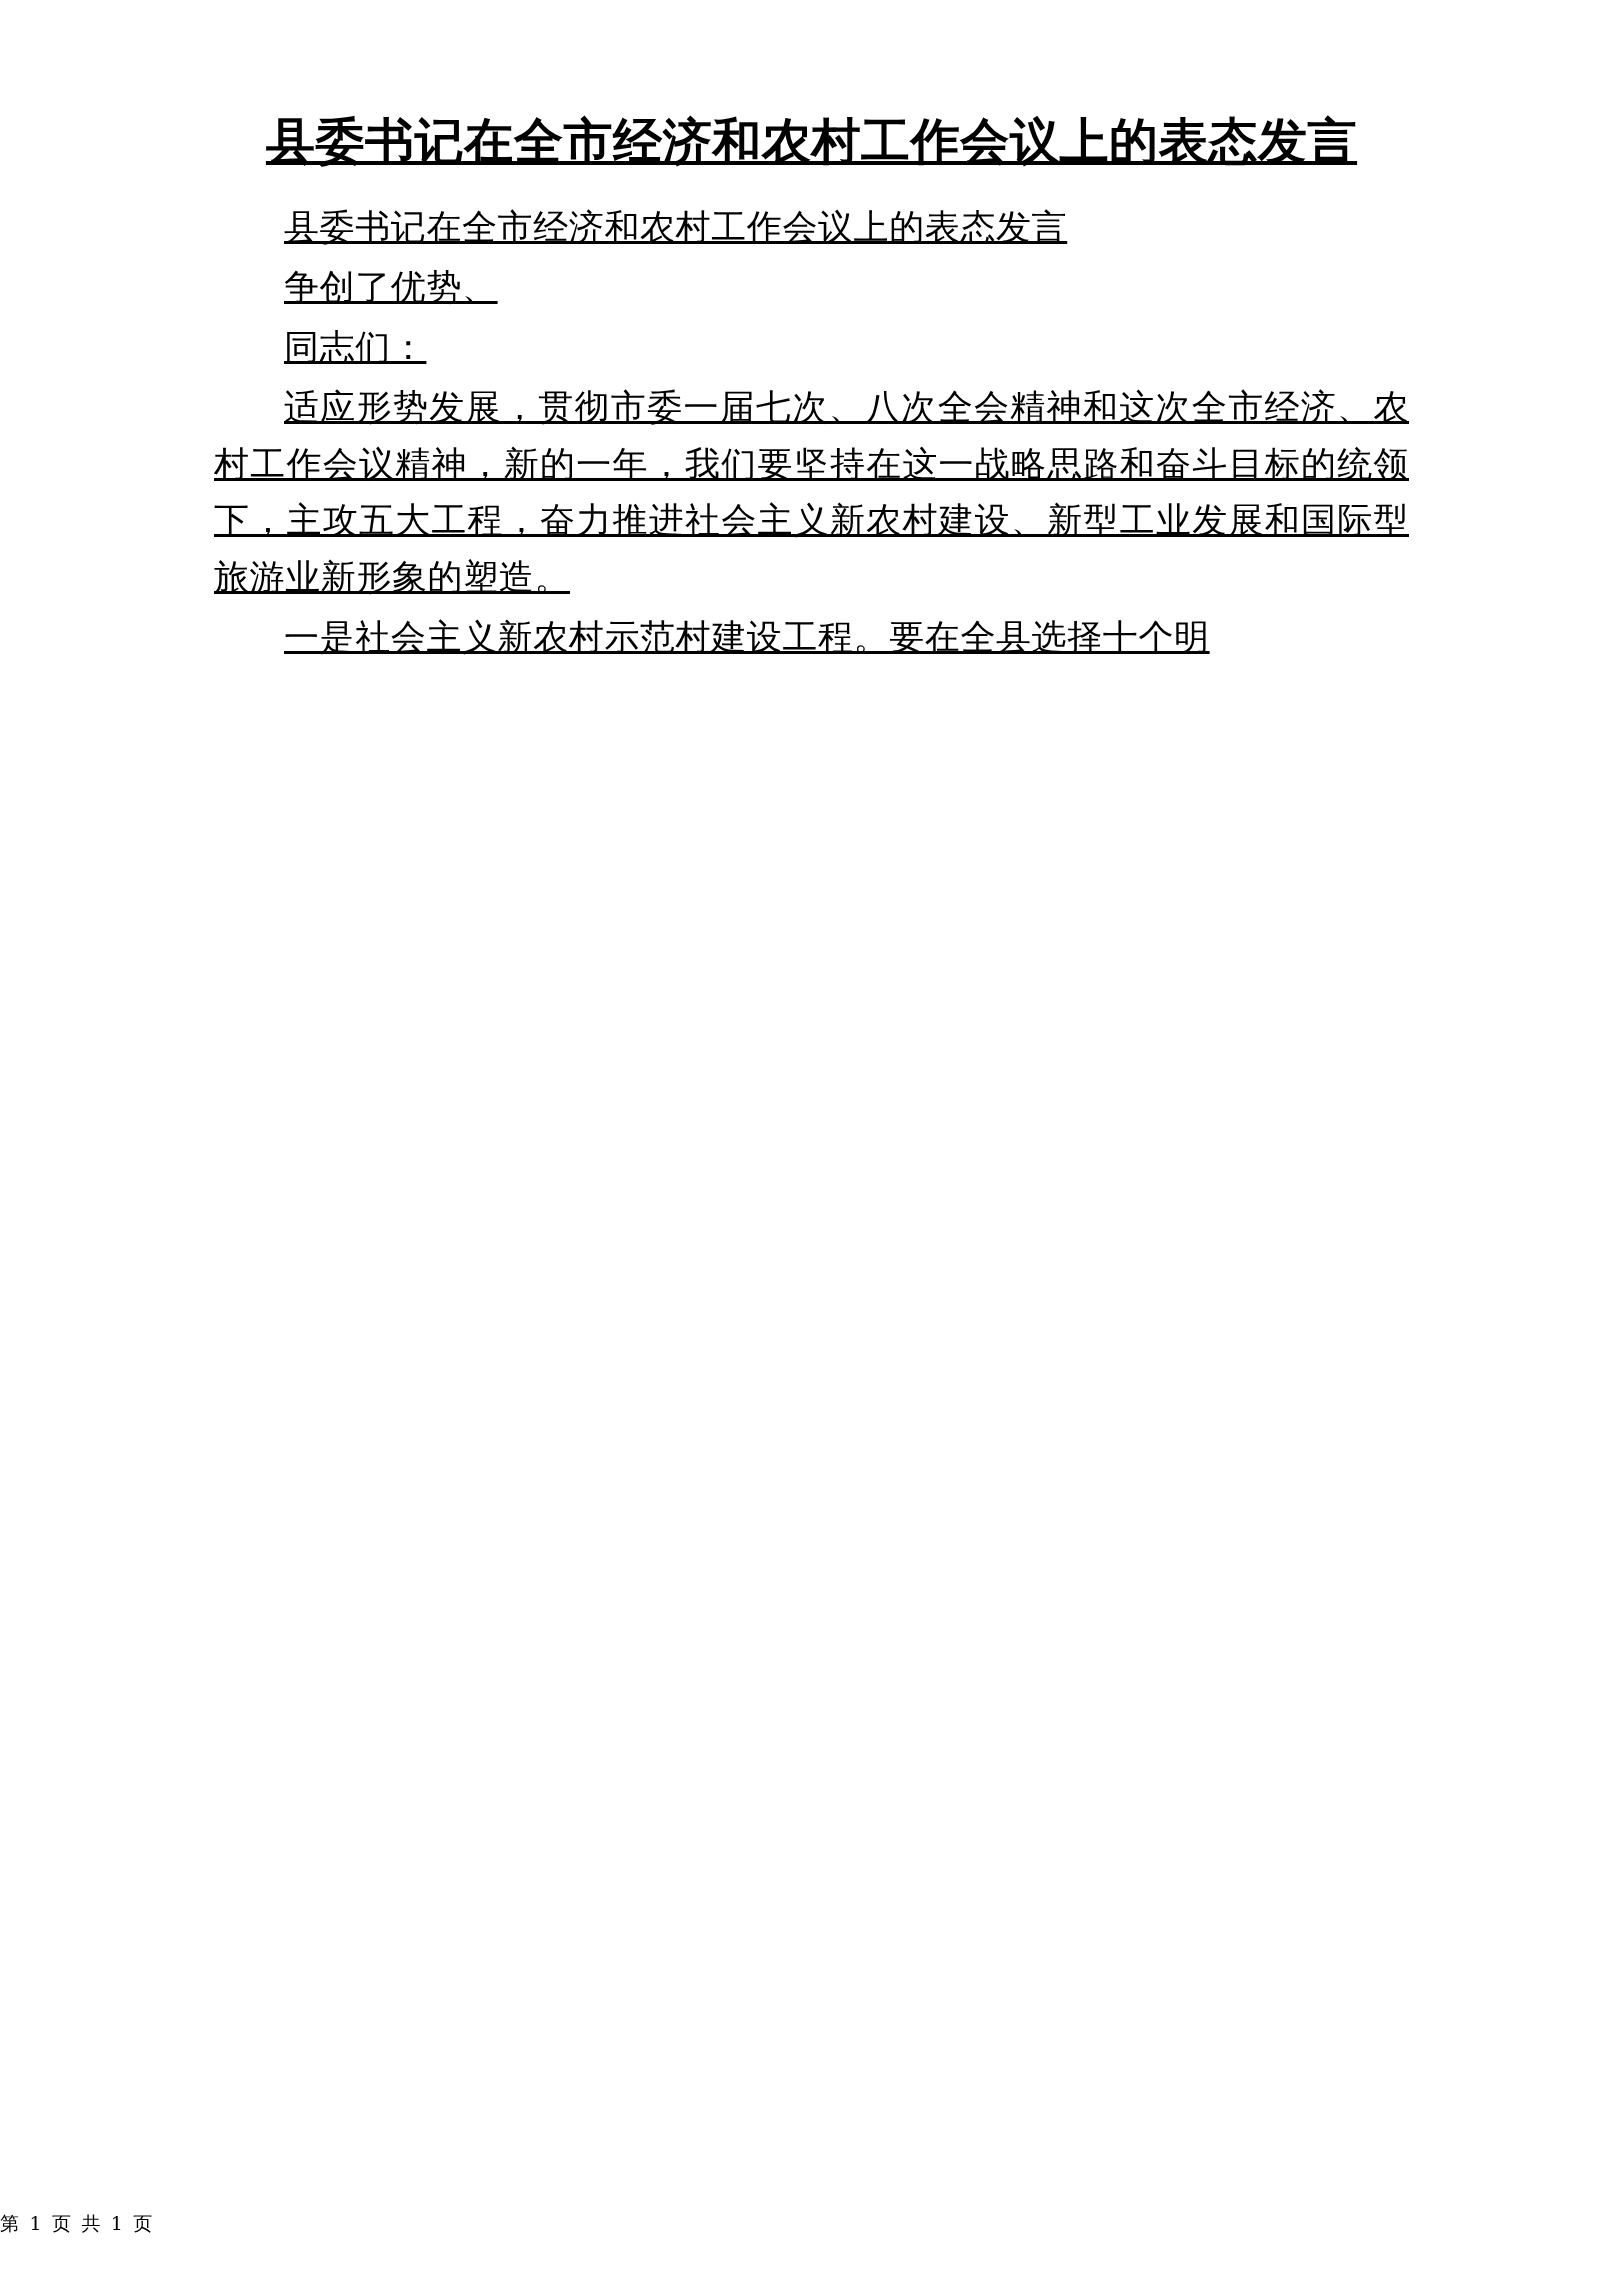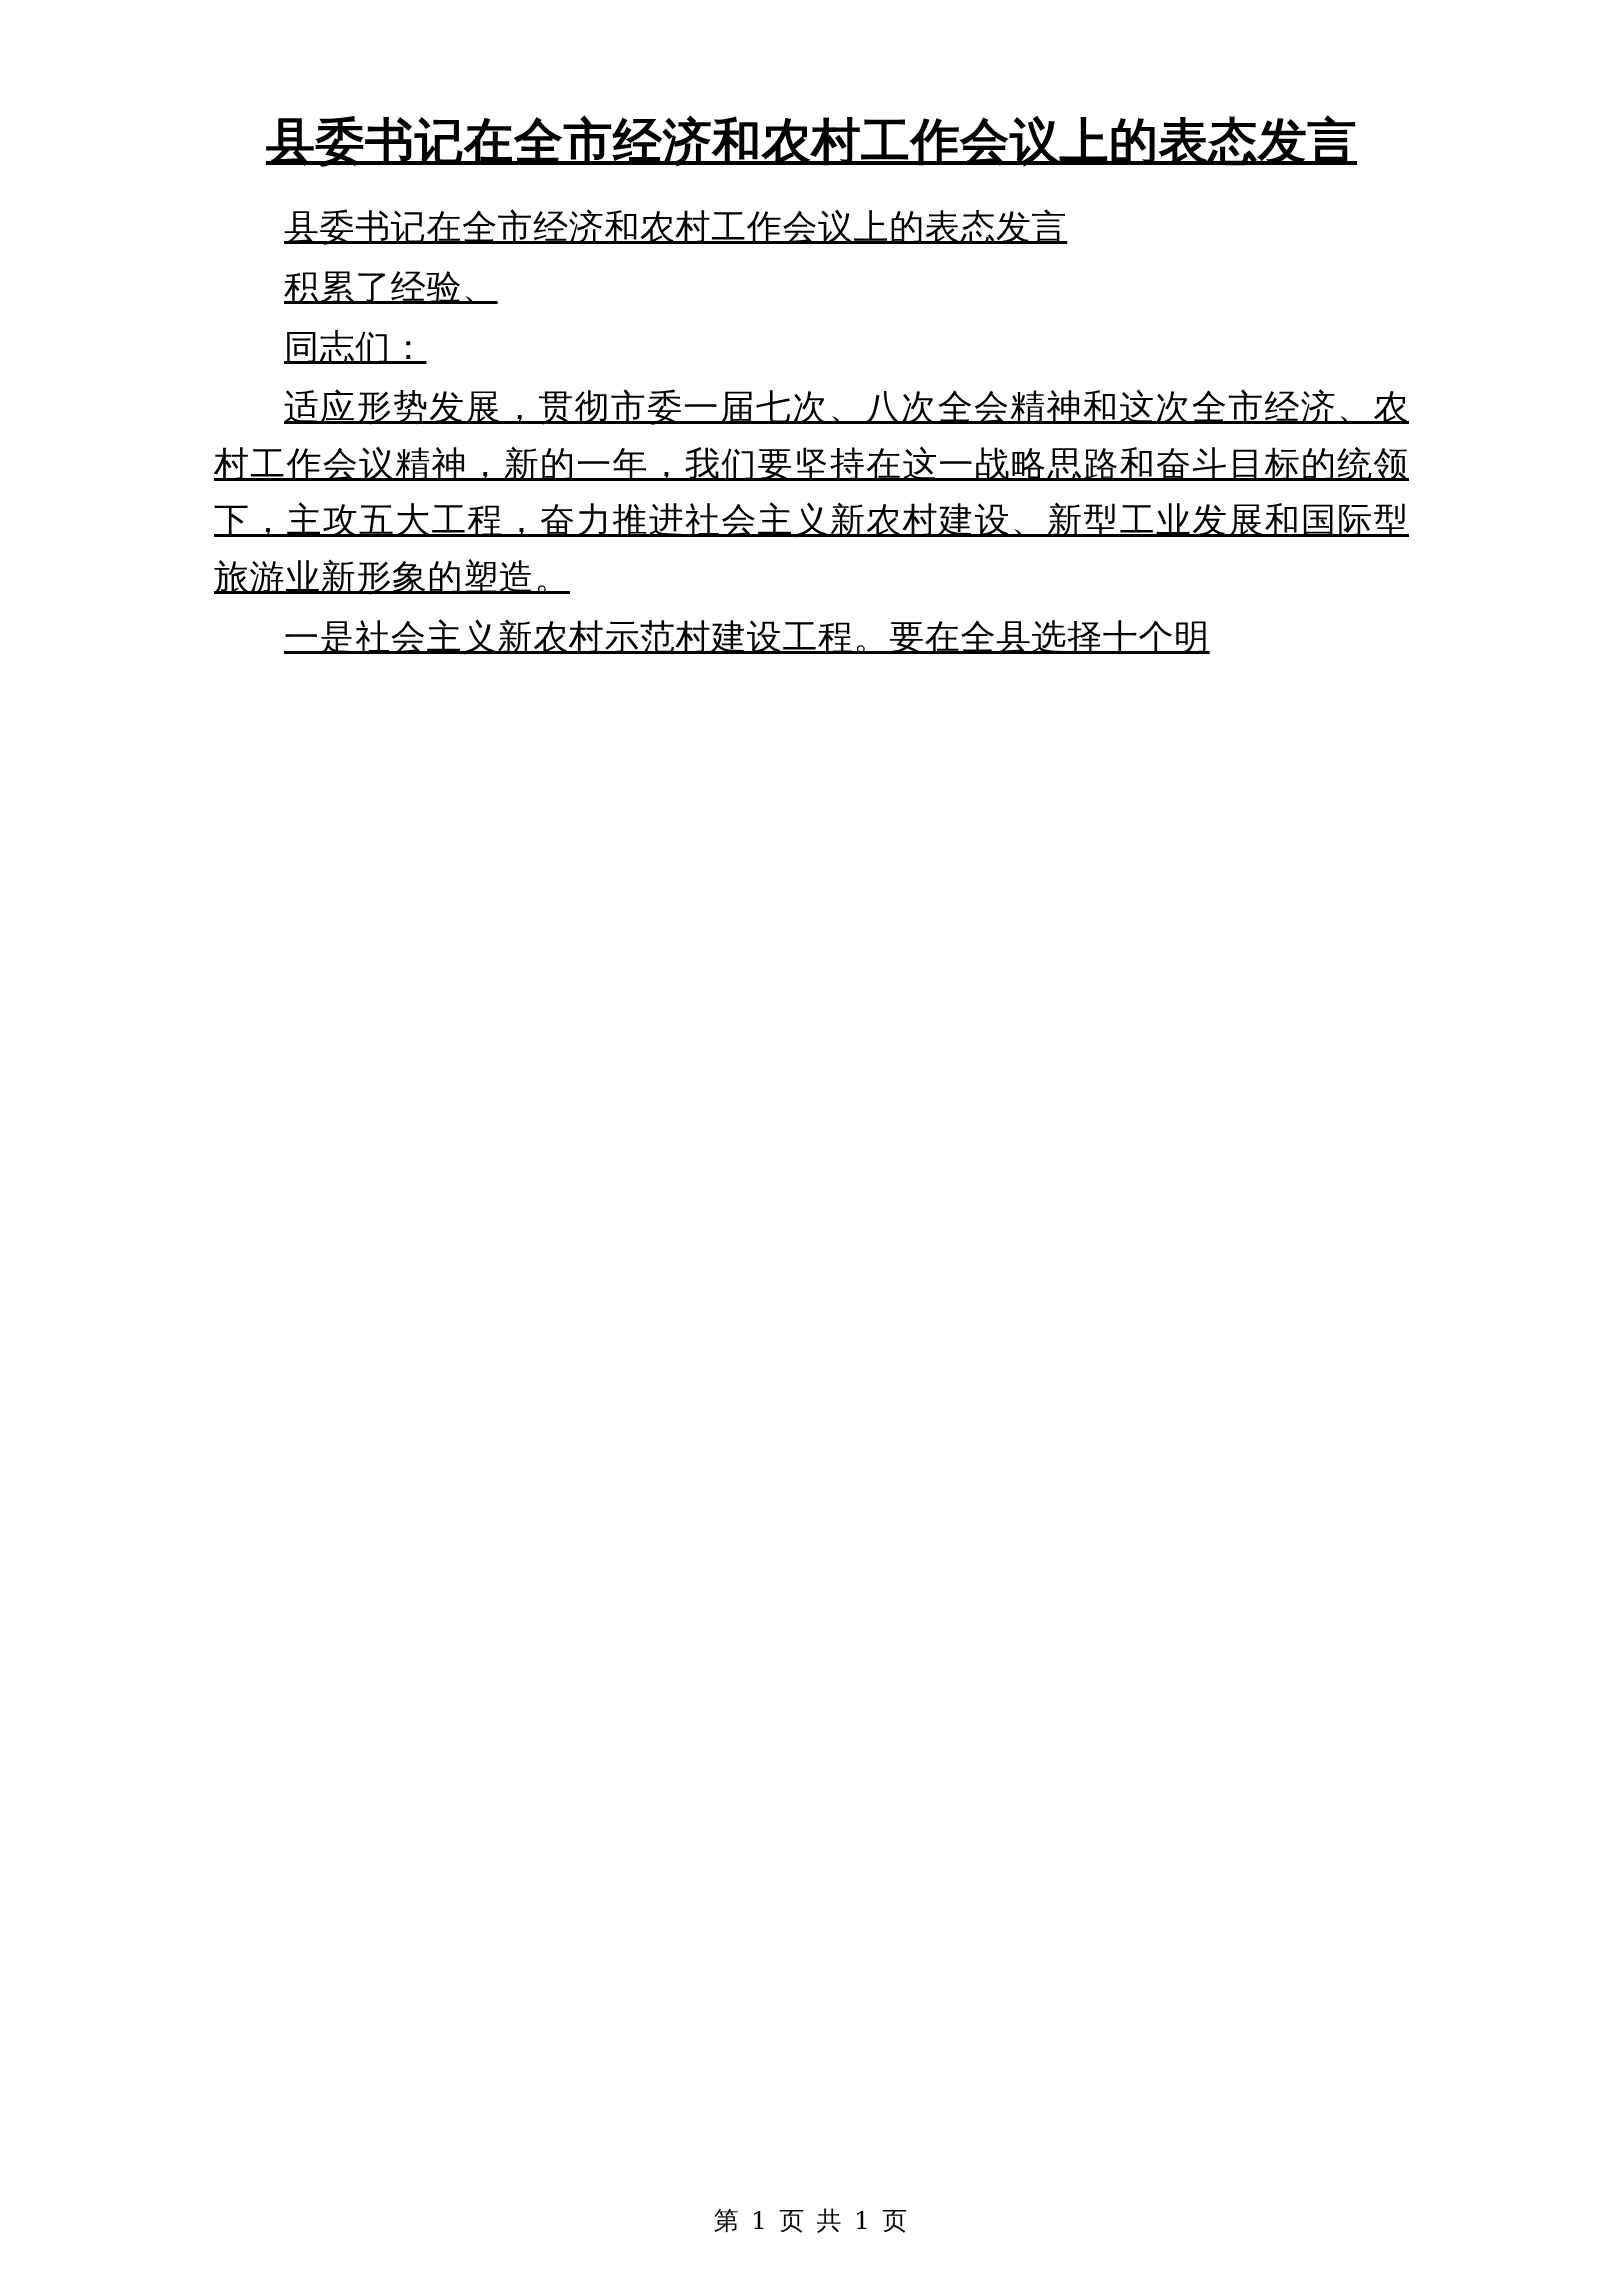--- a/index.html
+++ b/index.html
@@ -41,36 +41,35 @@
   }
   .para {
     margin: 0 0 3.4px 0;
     text-indent: 2em;
   }
   .footer {
     position: absolute;
     left: 0;
     right: 0;
     bottom: 58px;
-    text-align: center;
-    font-size: 25px;
+    font-size: 19px;
     letter-spacing: 2.2px;
     color: #000000;
   }
 </style>
 </head>
 <body>
 
 <div class="page">
 
   <h1 class="doc-title">县委书记在全市经济和农村工作会议上的表态发言</h1>
 
   <div class="body-block">
     <p class="para">县委书记在全市经济和农村工作会议上的表态发言</p>
-    <p class="para">积累了经验、</p>
+    <p class="para">争创了优势、</p>
     <p class="para">同志们：</p>
     <p class="para">适应形势发展，贯彻市委一届七次、八次全会精神和这次全市经济、农村工作会议精神，新的一年，我们要坚持在这一战略思路和奋斗目标的统领下，主攻五大工程，奋力推进社会主义新农村建设、新型工业发展和国际型旅游业新形象的塑造。</p>
     <p class="para">一是社会主义新农村示范村建设工程。要在全县选择十个明</p>
   </div>
 
   <div class="footer">第 1 页  共 1 页</div>
 
 </div>
 
 

